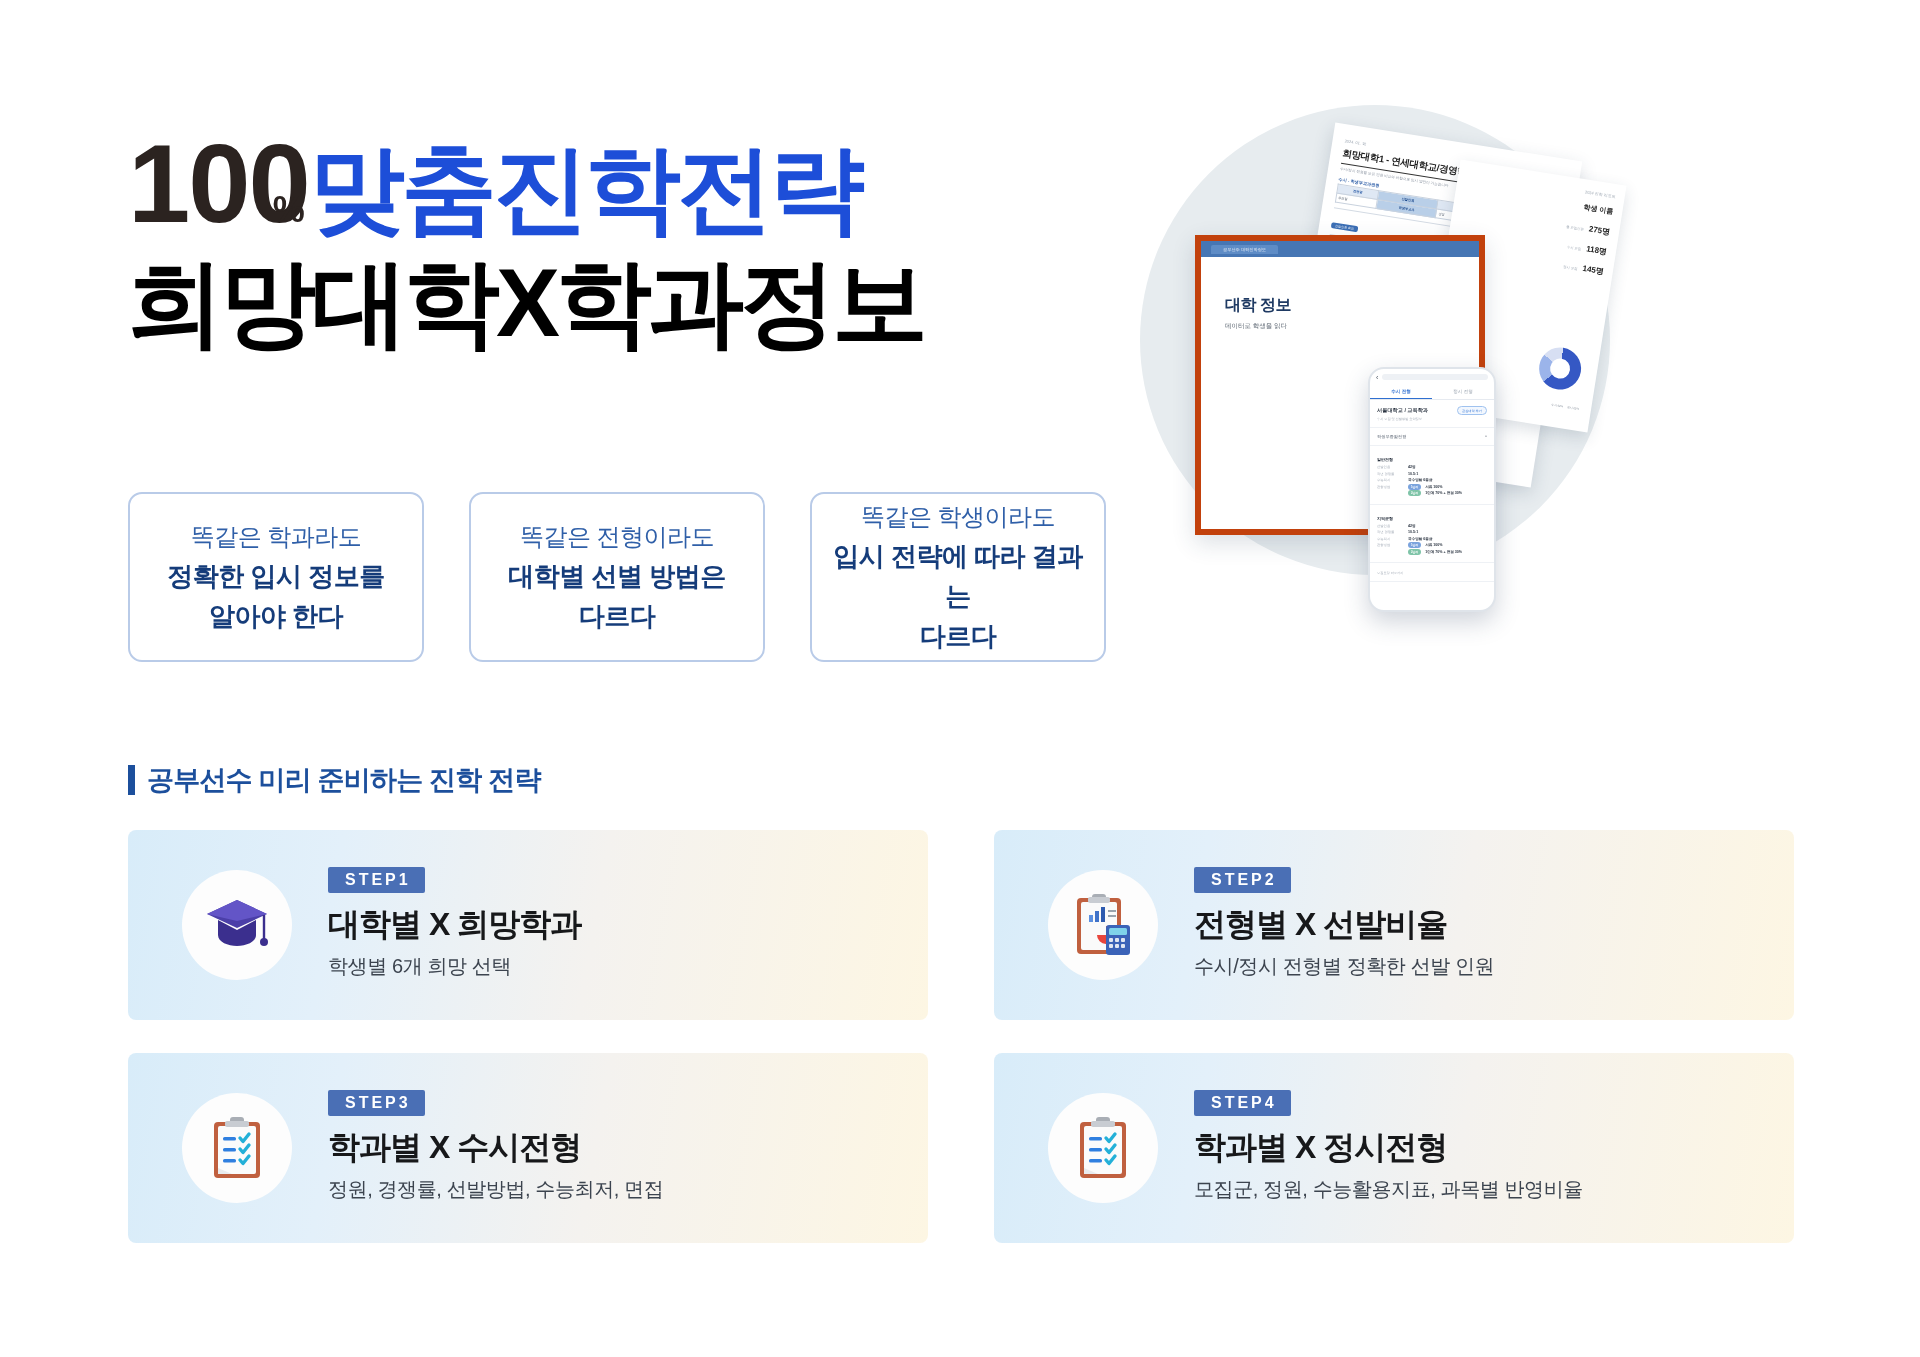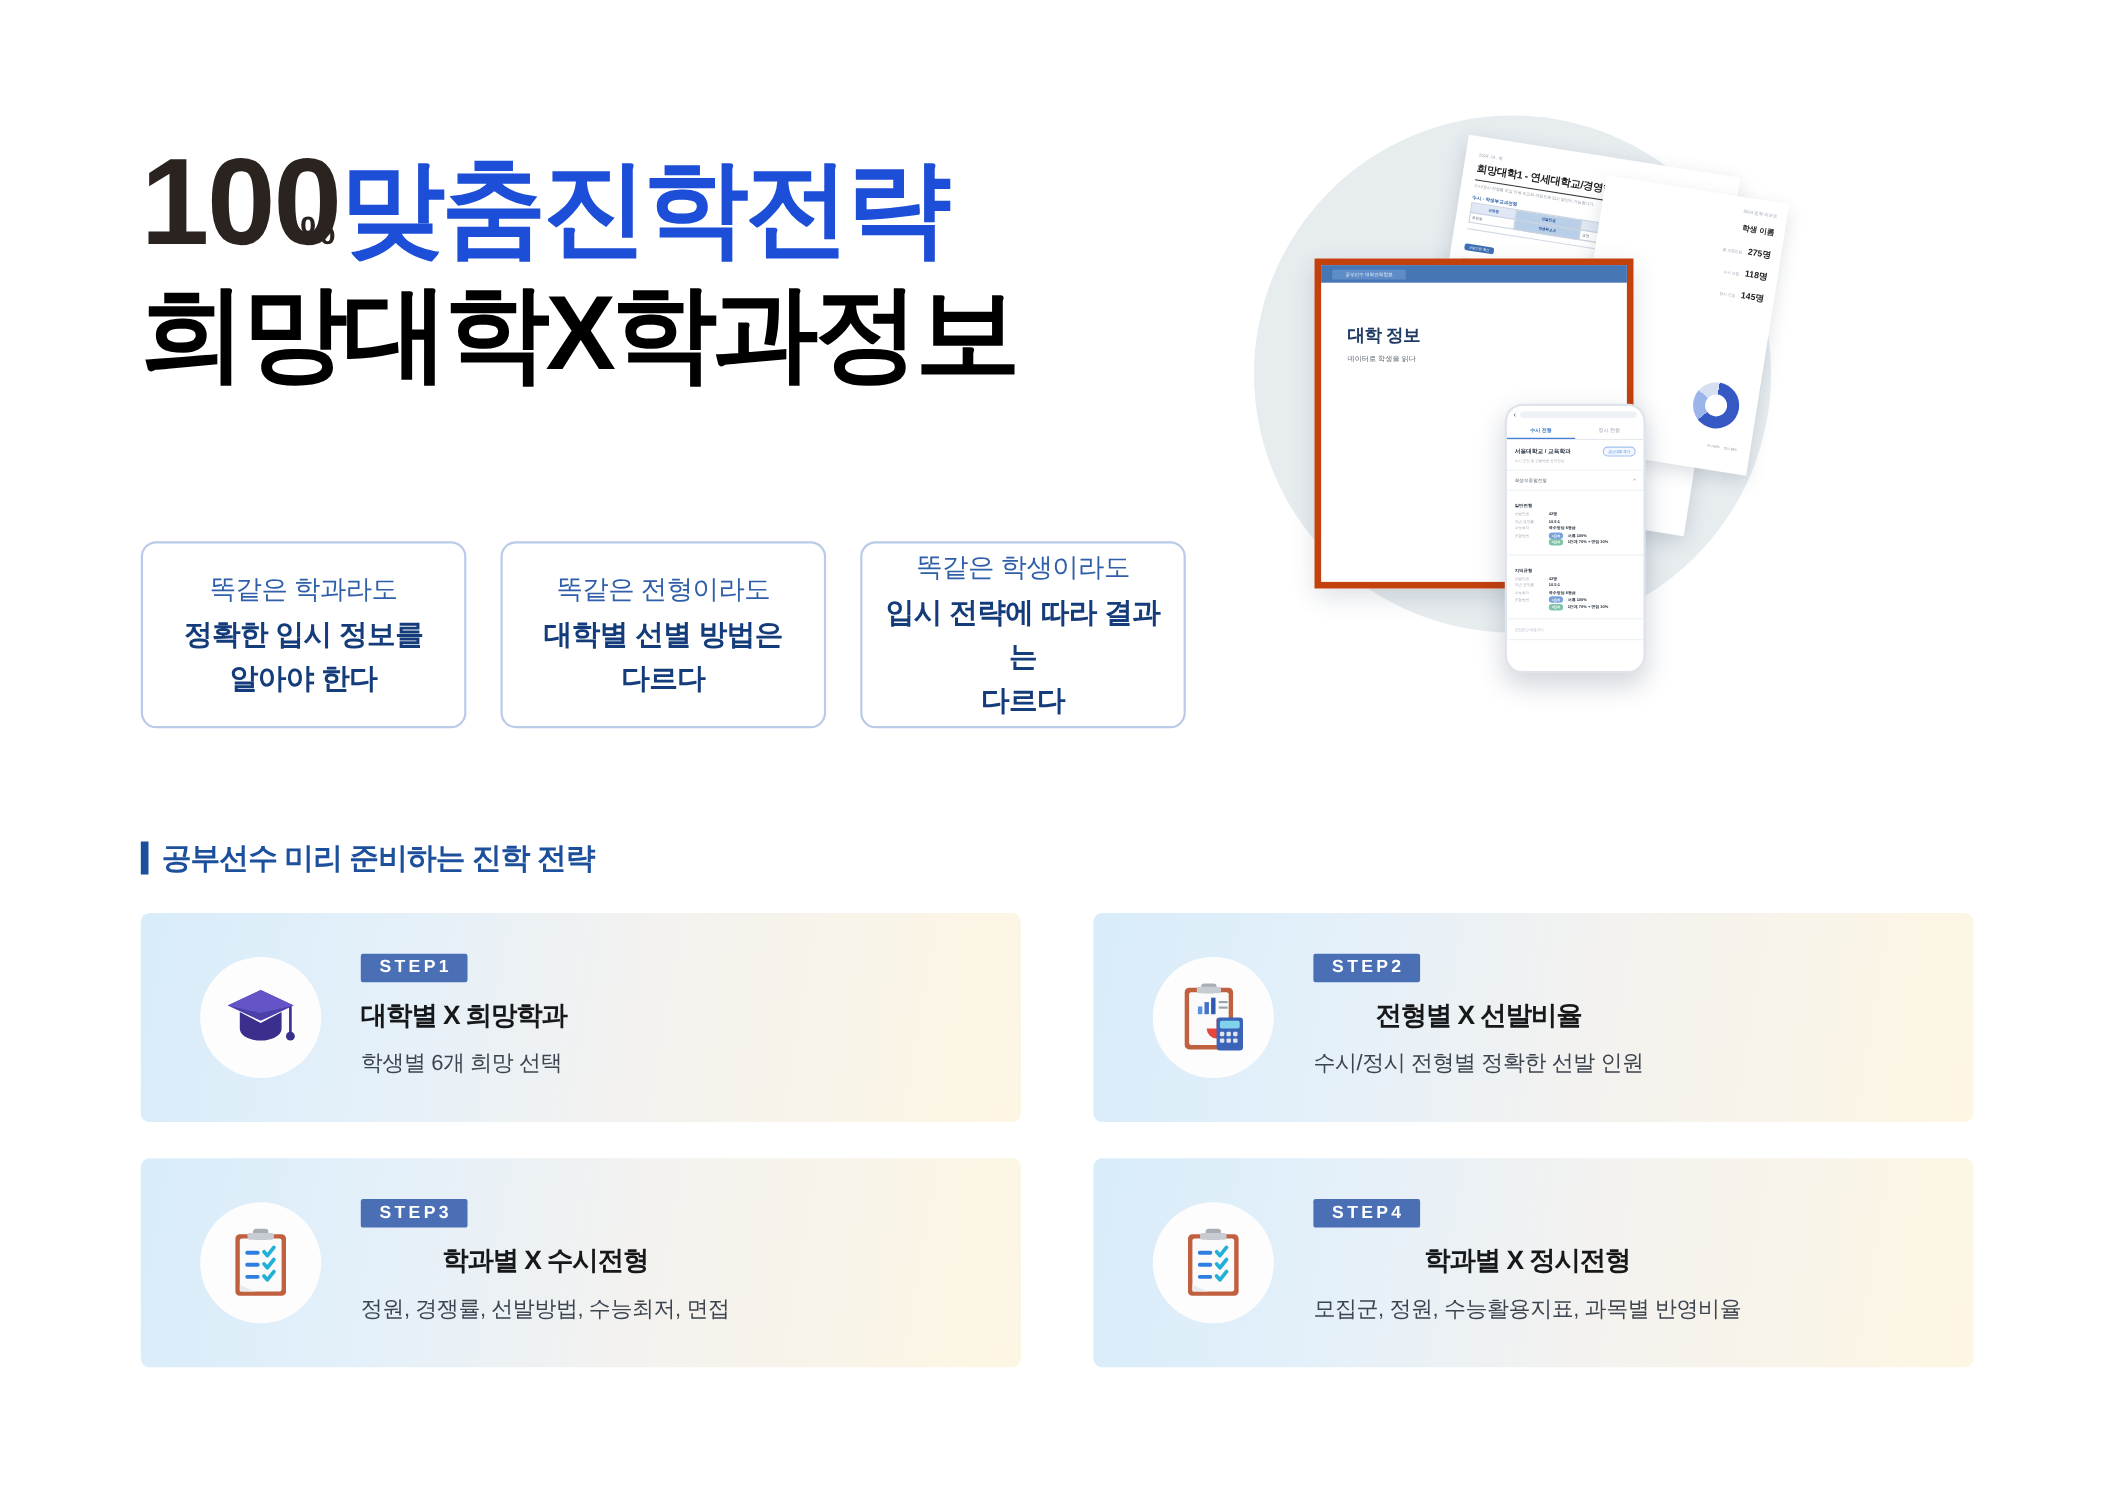--- a/index.html
+++ b/index.html
@@ -31,21 +31,21 @@
     font-size: 96px; font-weight: 900; letter-spacing: -4px;
     color: #1d4ed8; line-height: 104px; font-family: Liberation Mono, monospace;
   }
   .line2 {
     margin-top: 10px;
     font-size: 96px; font-weight: 900; letter-spacing: -4px;
     line-height: 106px;
   }
 
   
-  .callouts { position: absolute; left: 128px; top: 492px; display: flex; gap: 31px; }
+  .callouts { position: absolute; left: 128px; top: 492px; display: flex; gap: 45px; }
   .callout {
     width: 296px; height: 170px;
     border: 2px solid #b9cbe8; border-radius: 14px;
     background: #fff;
     display: flex; flex-direction: column;
     align-items: center; justify-content: center;
     padding: 10px 14px;
   }
   .callout .c-top {
     font-size: 24px; color: #2f5fa8; font-weight: 400;
@@ -182,22 +182,22 @@
     display: flex; align-items: center; justify-content: center;
     flex-shrink: 0;
   }
   .step-txt { padding-bottom: 4px; }
   .step-badge {
     display: inline-block; background: #4a6fb5; color: #fff;
     font-size: 16px; font-weight: 700; letter-spacing: 3px;
     padding: 4px 14px 4px 17px; border-radius: 2px; margin-bottom: 10px;
   }
   .step-title {
-    font-size: 24px; font-weight: 800; color: #17181a;
-    letter-spacing: -1px; line-height: 42px; text-align: center;
+    font-size: 32px; font-weight: 800; color: #17181a;
+    letter-spacing: -1px; line-height: 42px;
   }
   .step-sub { font-size: 17px; color: #3c4characters; }
   .step-sub { font-size: 20px; color: #3c444f; margin-top: 8px; letter-spacing: -.4px; }
 </style>
 </head>
 <body>
 
 <div class="page">
 
   <div class="hero">

